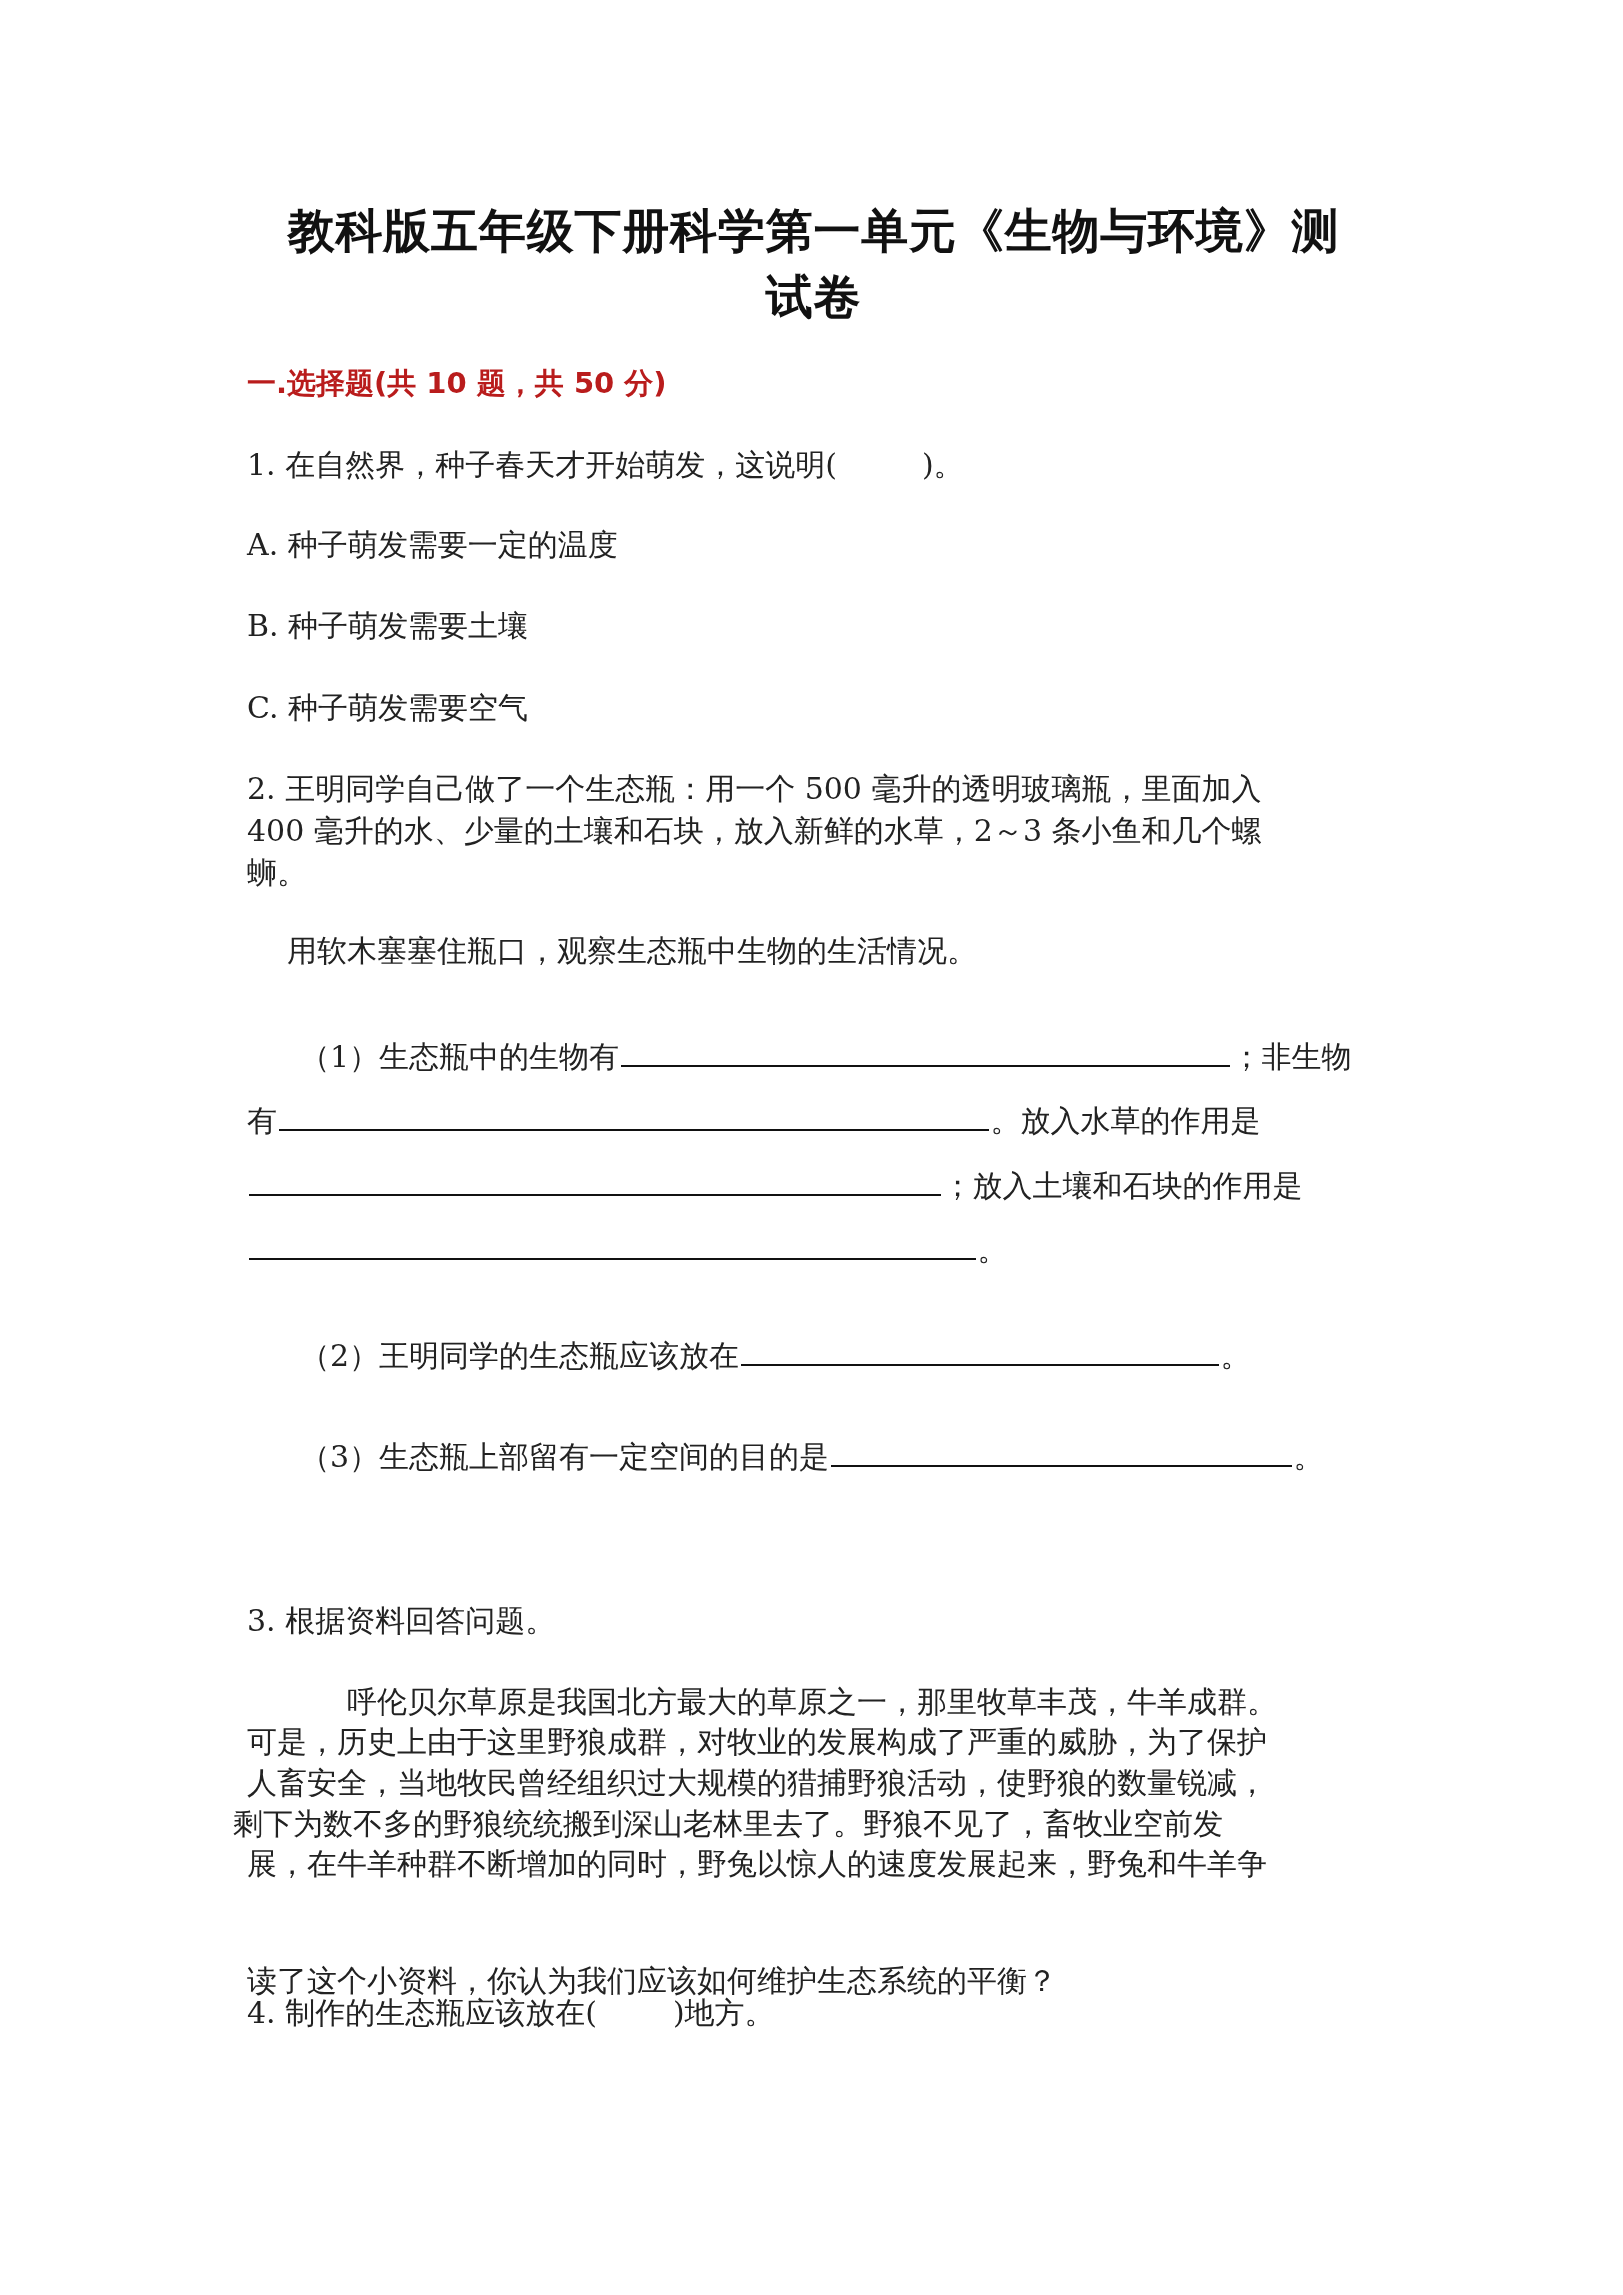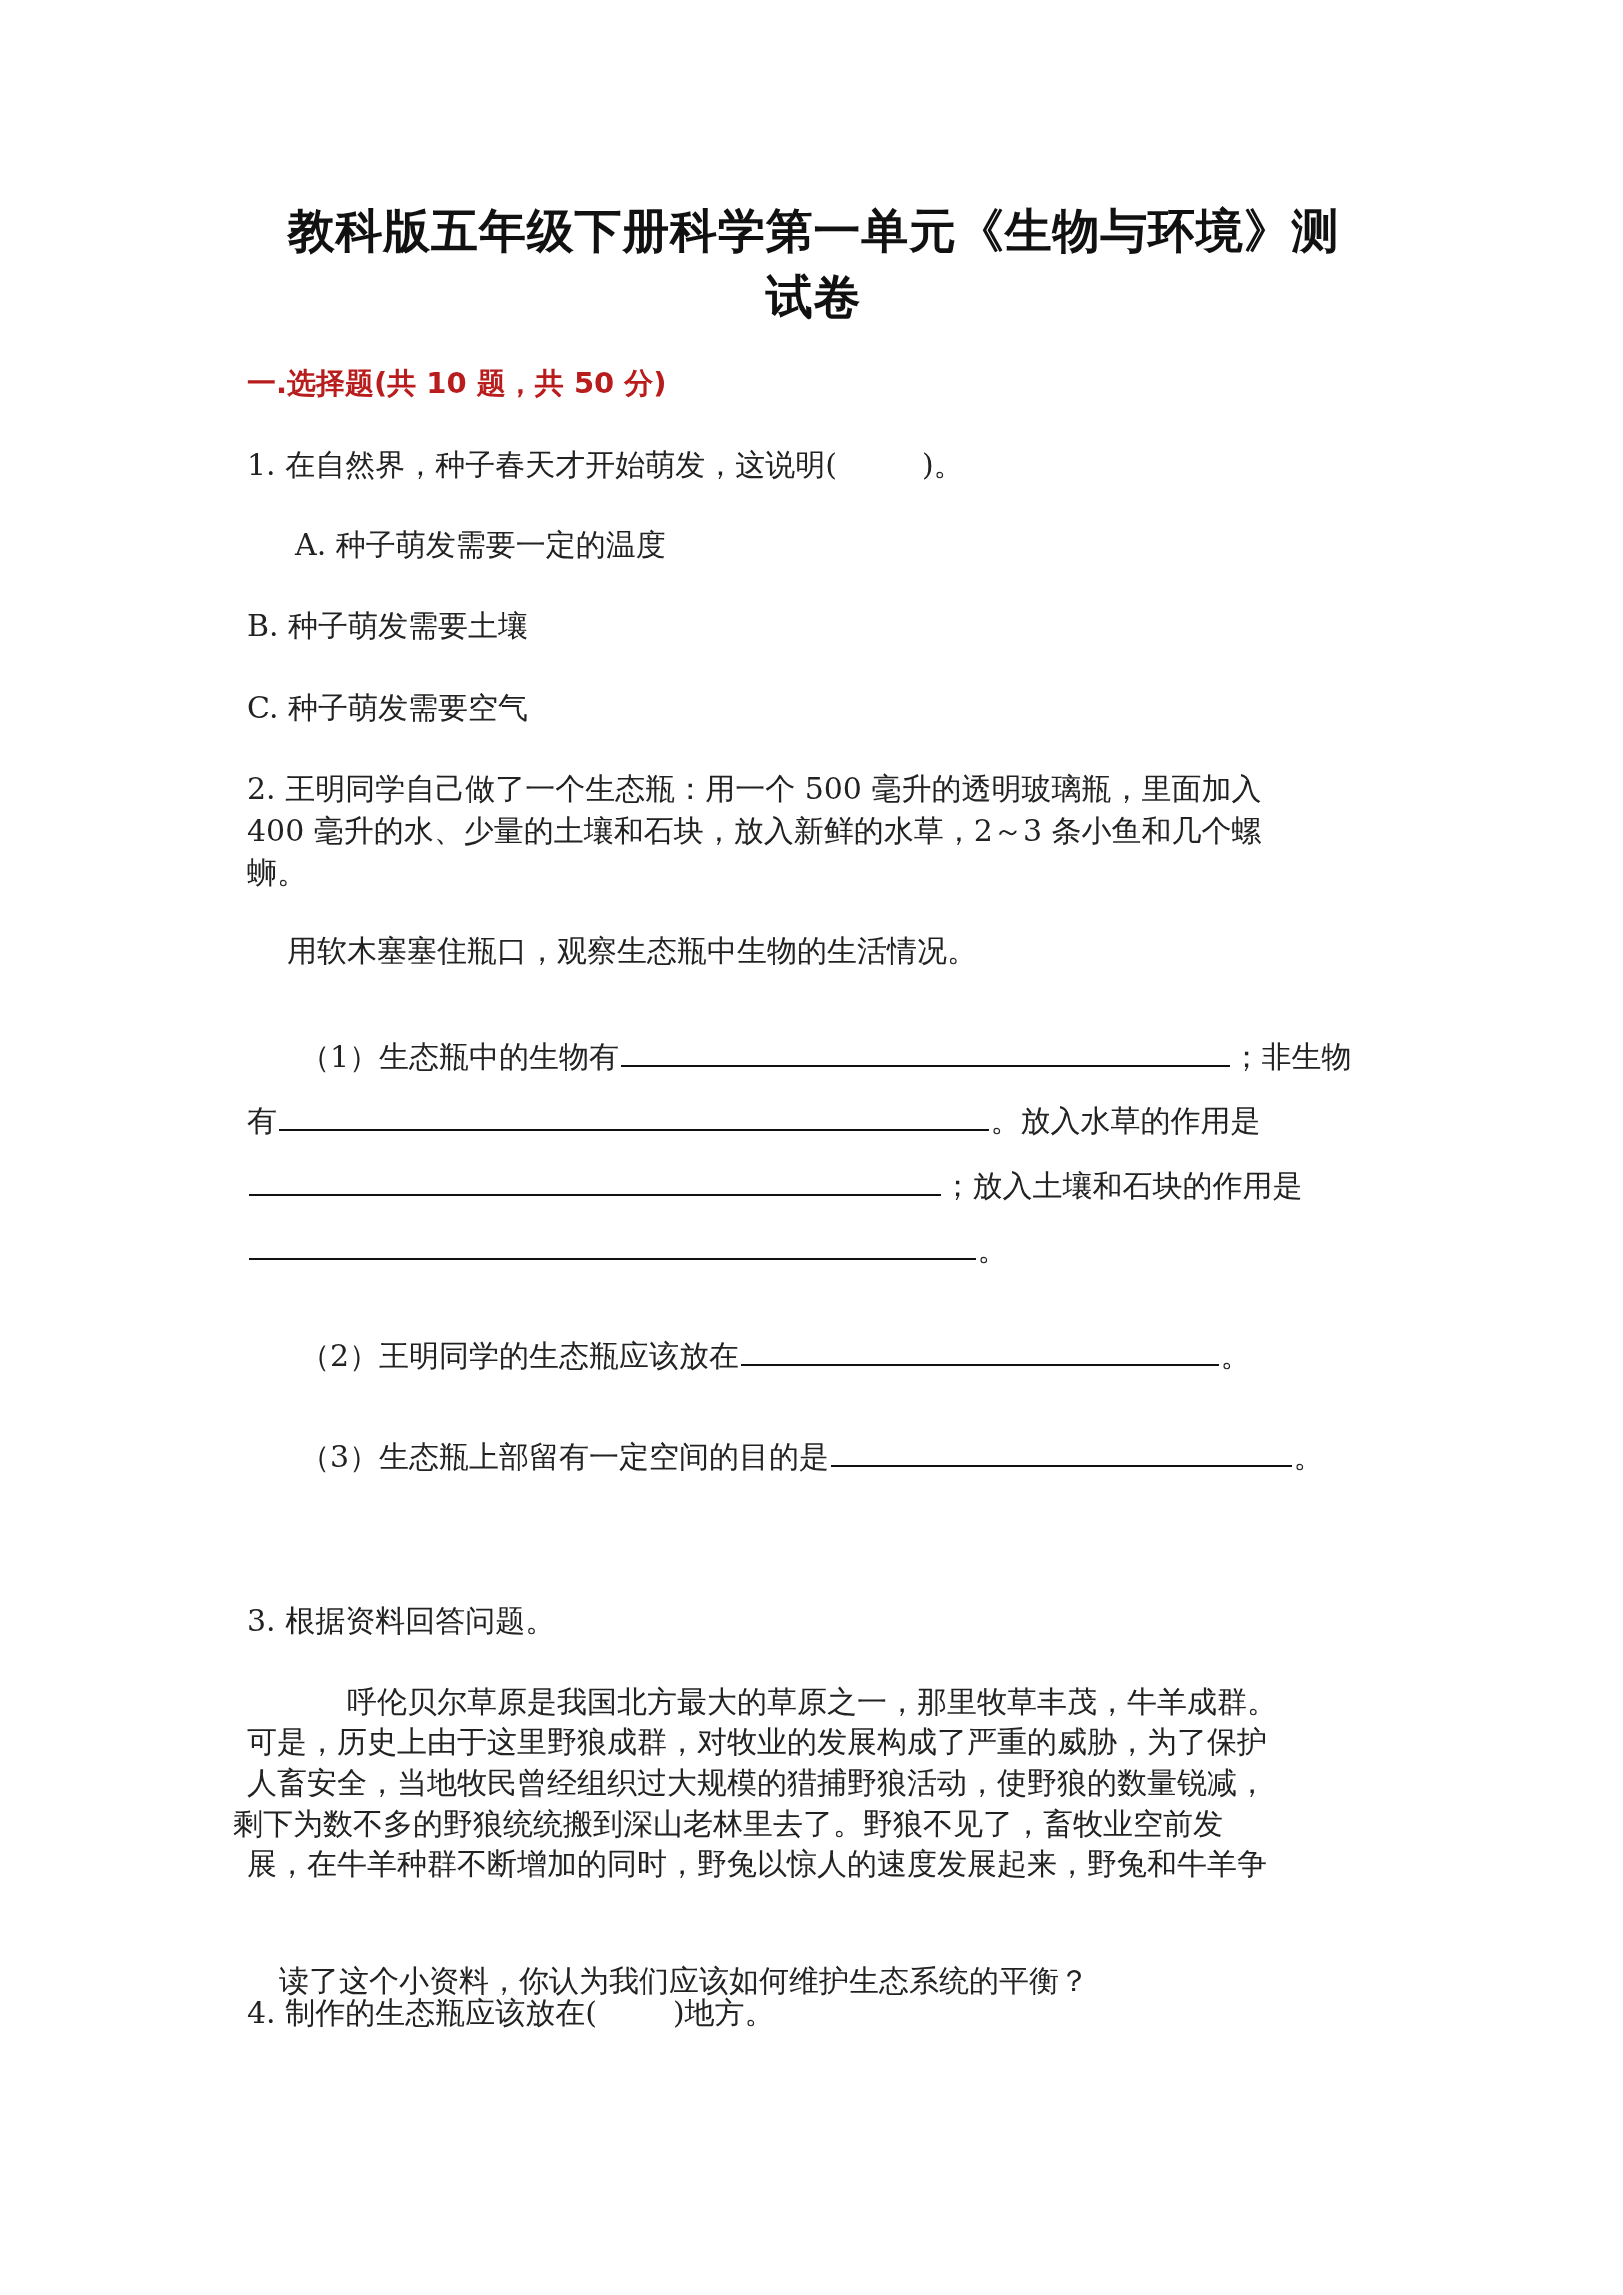--- a/index.html
+++ b/index.html
@@ -33,21 +33,21 @@
 <div class="page">
 
   <div class="title" style="top:188px;">教科版五年级下册科学第一单元《生物与环境》测</div>
   <div class="title" style="top:254px;">试卷</div>
 
   <div class="abs section-heading" style="left:247px; top:364px;">一.选择题(共 10 题，共 50 分)</div>
 
   <div class="abs body-text" style="left:247px; top:444px;">
     <span>1. 在自然界，种子春天才开始萌发，这说明(</span><span class="paren-gap"></span><span>)。</span>
   </div>
-  <div class="abs body-text" style="left:247px; top:524px;margin-left:48px;">A. 种子萌发需要一定的温度</div>
+  <div class="abs body-text" style="left:247px; top:524px;">A. 种子萌发需要一定的温度</div>
   <div class="abs body-text" style="left:247px; top:605px;">B. 种子萌发需要土壤</div>
   <div class="abs body-text" style="left:247px; top:687px;">C. 种子萌发需要空气</div>
 
   <div class="abs body-text" style="left:247px; top:768px;">2. 王明同学自己做了一个生态瓶：用一个 500 毫升的透明玻璃瓶，里面加入</div>
   <div class="abs body-text" style="left:247px; top:810px;">400 毫升的水、少量的土壤和石块，放入新鲜的水草，2～3 条小鱼和几个螺</div>
   <div class="abs body-text" style="left:247px; top:852px;">蛳。</div>
   <div class="abs body-text" style="left:287px; top:930px;">用软木塞塞住瓶口，观察生态瓶中生物的生活情况。</div>
 
   <div class="abs body-text" style="left:300px; top:1033px;">
     <span>（1）生态瓶中的生物有</span><span class="blank" style="width:609px;"></span><span>；非生物</span>
@@ -71,20 +71,20 @@
   </div>
 
   <div class="abs body-text" style="left:247px; top:1600px;">3. 根据资料回答问题。</div>
 
   <div class="abs body-text" style="left:347px; top:1681px;">呼伦贝尔草原是我国北方最大的草原之一，那里牧草丰茂，牛羊成群。</div>
   <div class="abs body-text" style="left:247px; top:1762px;">人畜安全，当地牧民曾经组织过大规模的猎捕野狼活动，使野狼的数量锐减，</div>
   <div class="abs body-text" style="left:247px; top:1721px;">可是，历史上由于这里野狼成群，对牧业的发展构成了严重的威胁，为了保护</div>
   <div class="abs body-text" style="left:233px; top:1803px;">剩下为数不多的野狼统统搬到深山老林里去了。野狼不见了，畜牧业空前发</div>
   <div class="abs body-text" style="left:247px; top:1843px;">展，在牛羊种群不断增加的同时，野兔以惊人的速度发展起来，野兔和牛羊争</div>
 
-  <div class="abs body-text" style="left:247px; top:1960px;margin-left:32px;">读了这个小资料，你认为我们应该如何维护生态系统的平衡？</div>
+  <div class="abs body-text" style="left:247px; top:1960px;">读了这个小资料，你认为我们应该如何维护生态系统的平衡？</div>
 
   <div class="abs body-text" style="left:247px; top:1992px;">
     <span>4. 制作的生态瓶应该放在(</span><span class="paren-gap" style="width:76px;"></span><span>)地方。</span>
   </div>
 
 </div>
 
 
 </body></html>

